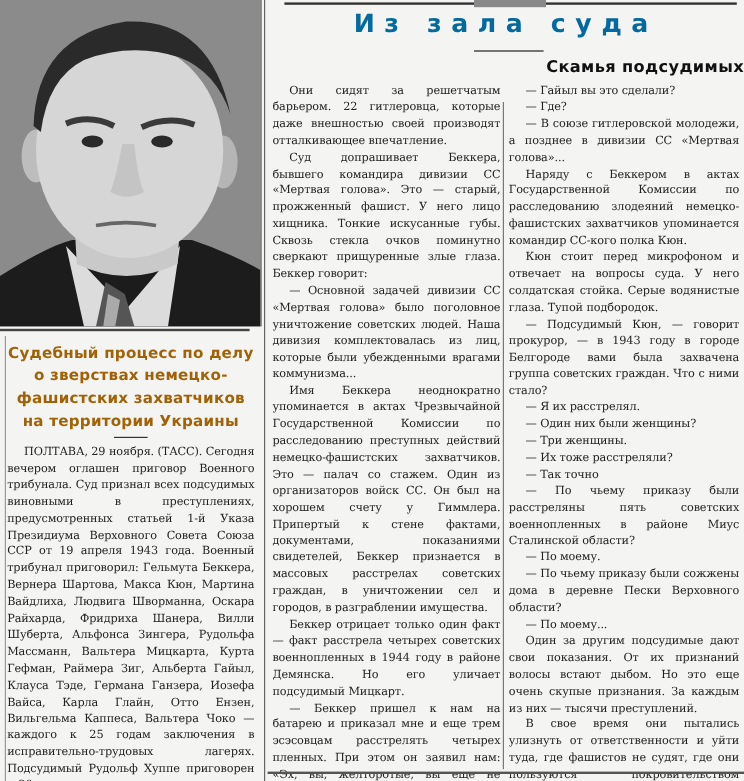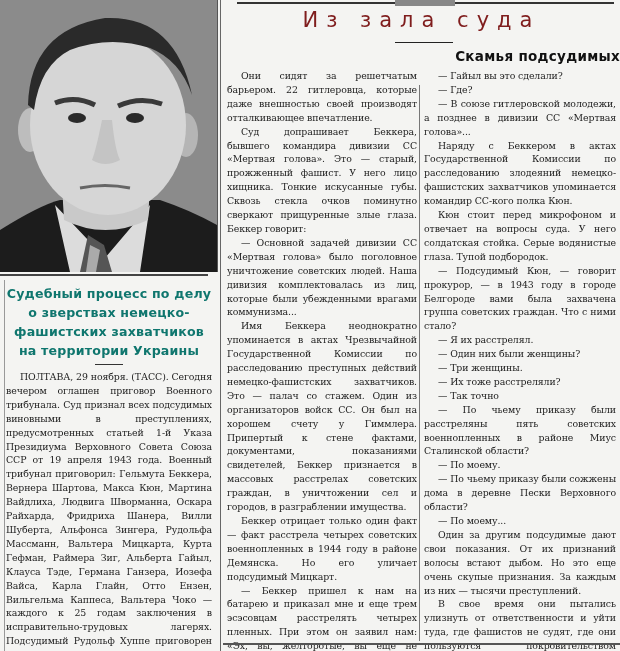--- a/index.html
+++ b/index.html
@@ -19,37 +19,37 @@
   .photo svg { display:block; }
   .photo-rule { position:absolute; left:0; top:274px; width:208px; height:2px; background:#444; }
   .vrule-left { position:absolute; left:220px; top:0; width:1px; height:651px; background:#666; }
   .vrule-left2 { position:absolute; left:4px; top:280px; width:1px; height:371px; background:#999; }
 
   
   .left-article { position:absolute; left:6px; top:284px; width:206px; }
   .left-headline {
     font-family:"DejaVu Sans","Liberation Sans",sans-serif; font-weight:bold;
     font-size:12.6px; line-height:19px; text-align:center; letter-spacing:0.2px; margin:0;
-    color:#0f766e;
+    color:#a16207;
   }
   .short-rule { width:28px; height:1px; background:#333; margin:4px auto 5px; }
   .body-text {
     font-size:9.4px; line-height:13.9px; text-align:justify; margin:0;
     hyphens:auto; color:#222; letter-spacing:-0.1px;
   }
   .body-text p { margin:0; text-indent:14px; }
 
   
   .right-article { position:absolute; left:223px; top:0; width:397px; height:651px; }
   .top-rule { position:absolute; left:14px; right:6px; top:2px; height:2px; background:#333; }
   .top-rule-gap { position:absolute; left:172px; top:0; width:60px; height:6px; background:#888; }
   .rubric {
     position:absolute; left:0; right:0; top:8px; text-align:center;
     font-family:"DejaVu Sans","Liberation Sans",sans-serif; font-size:21px;
-    letter-spacing:8px; color:#7f1d1d; font-weight:normal;
+    letter-spacing:8px; color:#0369a1; font-weight:bold;
   }
   .rubric-rule { position:absolute; left:172px; top:42px; width:58px; height:1px; background:#222; }
   .title {
     position:absolute; left:0; right:0; top:48px; text-align:right;
     font-family:"DejaVu Sans","Liberation Sans",sans-serif; font-weight:bold;
     font-size:13.5px; color:#111; letter-spacing:0.3px;
   }
   .col { position:absolute; top:69px; }
   .col1 { left:4px; width:190px; }
   .col2 { left:201px; width:192px; }

